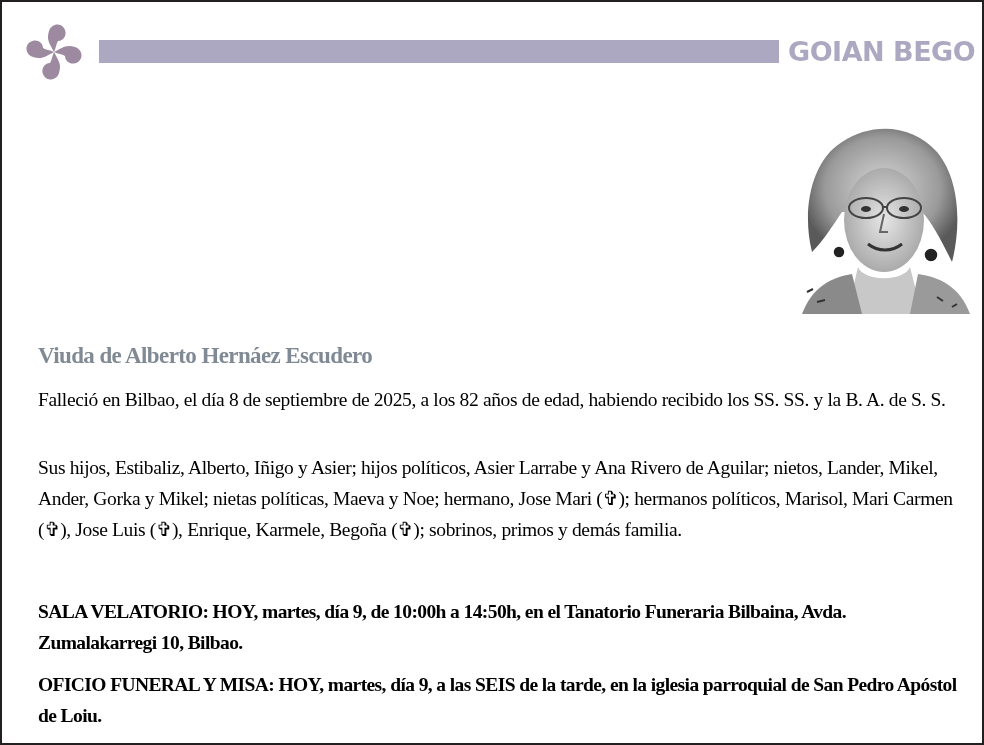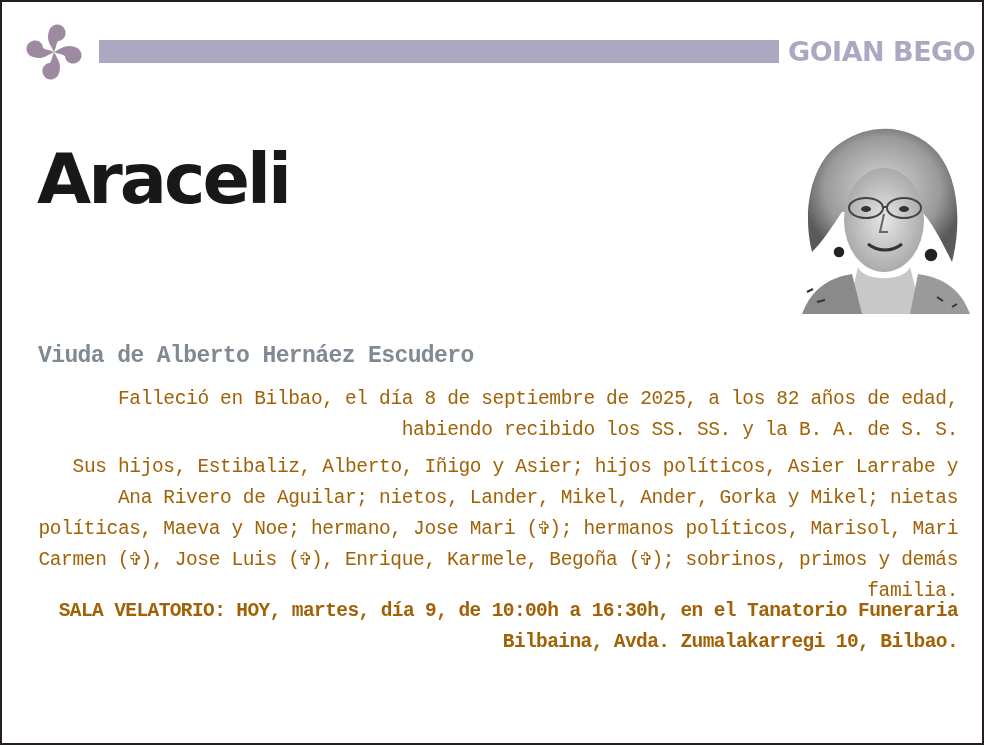--- a/index.html
+++ b/index.html
@@ -1,19 +1,19 @@
 <!DOCTYPE html>
 <html><head>
   <meta charset="utf-8">
   <style>
     html, body { margin: 0; padding: 0; background: #ffffff; }
     body { width: 984px; height: 745px; overflow: hidden; position: relative; }
     .frame {
       position: absolute; left: 0; top: 0; width: 984px; height: 745px;
-      box-sizing: border-box; border: 2px solid #231f20; background: #fff; text-align: right;
+      box-sizing: border-box; border: 2px solid #231f20; background: #fff;
     }
     .header { position: absolute; left: 0; top: 0; width: 984px; height: 95px; }
     .logo { position: absolute; left: 14px; top: 12px; width: 76px; width: 76px; height: 76px; }
     .bar {
       position: absolute; left: 97px; top: 38px; width: 680px; height: 23px;
       background: #aca8c1;
     }
     .brand {
       position: absolute; left: 786px; top: 30px;
       font-family: "DejaVu Sans", sans-serif; font-weight: bold;
@@ -23,27 +23,27 @@
       position: absolute; left: 35px; top: 128px;
       font-family: "DejaVu Sans", sans-serif; font-weight: bold;
       font-size: 70px; letter-spacing: -3px; line-height: 98px; color: #1a1718;
     }
     .photo {
       position: absolute; left: 790px; top: 100px; width: 178px; height: 212px;
       background: #fff; overflow: hidden;
     }
     .widow {
       position: absolute; left: 36px; top: 336px;
-      font-family: Liberation Mono, monospace; font-weight: bold;
+      font-family: Liberation Serif, serif; font-weight: bold;
       font-size: 23px; letter-spacing: -0.6px; color: #808a94; line-height: 36px;
     }
     .text {
       position: absolute; left: 36px; width: 920px;
-      font-family: Liberation Mono, monospace; font-size: 19.5px;
-      letter-spacing: -0.35px; line-height: 31px; color: #a16207;
+      font-family: Liberation Serif, serif; font-size: 19.5px;
+      letter-spacing: -0.35px; line-height: 31px; color: #000000;
     }
     .t1 { top: 382px; }
     .t2 { top: 450px; }
     .t3 { top: 594px; font-weight: bold; letter-spacing: -0.6px; }
     .t4 { top: 667px; font-weight: bold; letter-spacing: -0.6px; }
   </style>
 </head>
 <body>
 
 <div class="frame">
@@ -56,21 +56,20 @@
         <path d="M38 38 C46 34, 50 30, 59 33 C66 35, 68 44, 62 48 C56 52, 49 48, 49 42 C46 40, 42 40, 38 38 Z"></path>
         <path d="M38 38 C42 46, 46 50, 43 59 C41 66, 32 68, 28 62 C24 56, 28 49, 34 49 C36 46, 36 42, 38 38 Z"></path>
         <path d="M38 38 C30 42, 26 46, 17 43 C10 41, 8 32, 14 28 C20 24, 27 28, 27 34 C30 36, 34 36, 38 38 Z"></path>
       </g>
     </svg>
     <div class="bar"></div>
     <div class="brand">GOIAN BEGO</div>
   </div>
 
   <div class="name">
-    <div>Araceli</div>
   </div>
 
   <div class="photo">
     <svg viewBox="0 0 178 212" width="178" height="212">
       <defs>
         <radialGradient id="hair" cx="50%" cy="45%" r="55%">
           <stop offset="0%" stop-color="#d8d8d8"></stop>
           <stop offset="70%" stop-color="#9a9a9a"></stop>
           <stop offset="100%" stop-color="#5a5a5a"></stop>
         </radialGradient>
@@ -101,15 +100,16 @@
       <path d="M10 212 C20 185, 40 175, 60 172 L70 212 Z" fill="#8a8a8a"></path>
       <path d="M178 212 C168 185, 148 175, 126 172 L118 212 Z" fill="#9a9a9a"></path>
       <path d="M15 190 l6 -3 M25 200 l8 -2 M145 195 l6 4 M160 205 l5 -3" stroke="#333" stroke-width="2"></path>
     </svg>
   </div>
 
   <div class="widow">Viuda de Alberto Hernáez Escudero</div>
 
   <div class="text t1">Falleció en Bilbao, el día 8 de septiembre de 2025, a los 82 años de edad, habiendo recibido los SS. SS. y la B. A. de S. S.</div>
   <div class="text t2">Sus hijos, Estibaliz, Alberto, Iñigo y Asier; hijos políticos, Asier Larrabe y Ana Rivero de Aguilar; nietos, Lander, Mikel, Ander, Gorka y Mikel; nietas políticas, Maeva y Noe; hermano, Jose Mari (✞); hermanos políticos, Marisol, Mari Carmen (✞), Jose Luis (✞), Enrique, Karmele, Begoña (✞); sobrinos, primos y demás familia.</div>
-  <div class="text t3">SALA VELATORIO: HOY, martes, día 9, de 10:00h a 16:30h, en el Tanatorio Funeraria Bilbaina, Avda. Zumalakarregi 10, Bilbao.</div>
+  <div class="text t3">SALA VELATORIO: HOY, martes, día 9, de 10:00h a 14:50h, en el Tanatorio Funeraria Bilbaina, Avda. Zumalakarregi 10, Bilbao.</div>
+  <div class="text t4">OFICIO FUNERAL Y MISA: HOY, martes, día 9, a las SEIS de la tarde, en la iglesia parroquial de San Pedro Apóstol de Loiu.</div>
 
 </div>
 
 </body></html>

